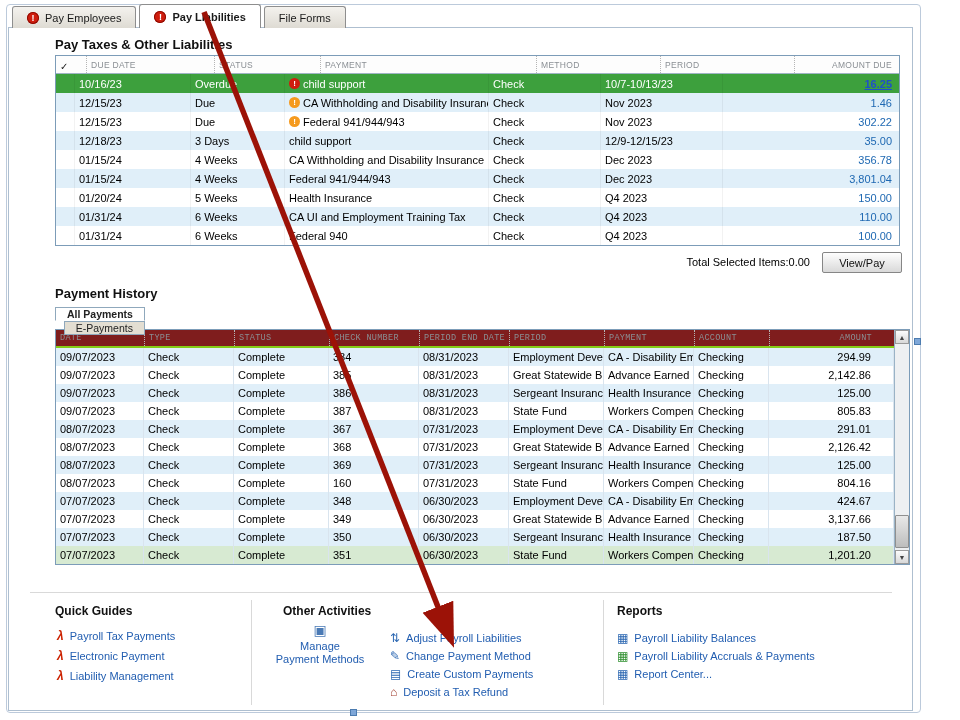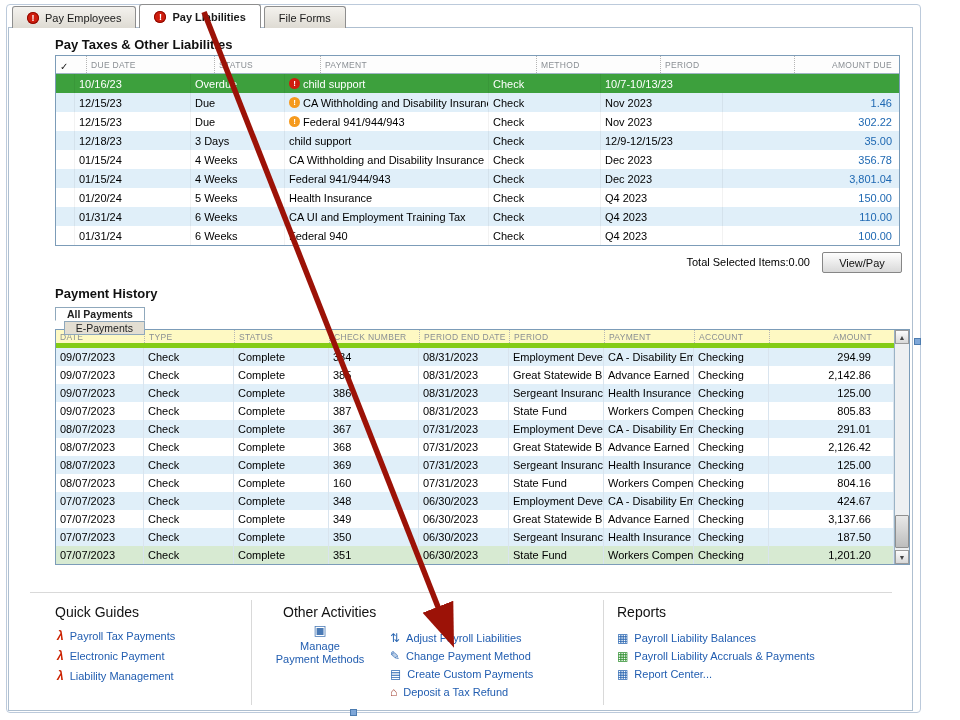--- a/index.html
+++ b/index.html
@@ -59,21 +59,21 @@
 
   
   .ptabs { position:absolute; left:55px; top:307px; height:22px; display:flex;
     align-items:flex-end; z-index:3;flex-direction:column; }
   .ptab { display:flex; align-items:center; padding:0 11px; font-size:10.5px;
     border:1px solid #8fa8bc; height:19px; background:#e3ded2; color:#222; }
   .ptab.active { background:#fff; height:22px; font-weight:bold; border-bottom:1px solid #fff; }
   .history-wrap { position:absolute; left:55px; top:329px; width:855px; height:236px;
     border:1px solid #7c9cb8; background:#fff; display:flex; z-index:2; }
   .hgrid { width:838px; }
-  .hhead { display:flex; height:18px; background:#fef9c3; border-bottom:5px solid #84cc16; }
+  .hhead { display:flex; height:18px; background:#7f1d1d; border-bottom:2px solid #84cc16;font-family:Liberation Mono, monospace; }
   .hhead .hcell + .hcell { border-left:1px dotted #b5b5b5; }
   .hrow { display:flex; height:18px; align-items:center; background:#fff; font-size:11px; color:#000; }
   .hrow.halt { background:#e0eff9; }
   .hrow.hl { background:#d7ead2; }
   .hcell { padding:0 4px; white-space:nowrap; overflow:hidden; height:100%;
     display:flex; align-items:center; }
   .hrow .hcell { border-right:1px solid #d9e4ee; }
   .h0{width:88px;} .h1{width:90px;} .h2{width:95px;} .h3{width:90px;} .h4{width:90px;}
   .h5{width:95px;} .h6{width:90px;} .h7{width:75px;}
   .h8{flex:1; justify-content:flex-end; text-align:right; padding-right:22px;}
@@ -83,21 +83,21 @@
   .sbtn { position:absolute; left:0; width:14px; height:14px; font-size:7px; color:#444;
     text-align:center; line-height:14px; background:linear-gradient(#fcfcfc,#d8d8d8);
     border:1px solid #9a9a9a; }
   .sbtn.up { top:0; } .sbtn.down { bottom:0; }
   .sthumb { position:absolute; left:0; top:185px; width:14px; height:33px;
     background:linear-gradient(#e9e9e9,#bdbdbd); border:1px solid #8f8f8f; border-radius:1px; }
 
   
   .fdiv-h { position:absolute; left:30px; top:592px; width:862px; height:1px; background:#d9d9d9; z-index:2; }
   .fdiv-v { position:absolute; top:600px; width:1px; height:105px; background:#d9d9d9; z-index:2; }
-  .ftitle { position:absolute; font-size:14px; font-weight:normal; color:#111; z-index:2; }
+  .ftitle { position:absolute; font-size:12px; font-weight:bold; color:#111; z-index:2; }
   .flink { position:absolute; display:flex; align-items:center; gap:6px; font-size:11px;
     color:#215db0; cursor:pointer; z-index:2; white-space:nowrap; }
   .fic { font-size:12px; line-height:12px; }
   .pdf { color:#cc2200; font-weight:bold; font-style:italic; }
   .blue { color:#2a66b1; } .green { color:#2f8f2f; } .maroon { color:#a03c2c; }
   .manage-blk { position:absolute; left:268px; top:624px; width:104px; text-align:center;
     color:#215db0; font-size:11px; line-height:13px; cursor:pointer; z-index:2; }
   .manage-blk .fic { font-size:14px; color:#4a7ab5; display:block; margin-bottom:4px; }
 
   
@@ -149,20 +149,23 @@
         </div>
         <div class="lc c3">
           <span class="al al-red">!</span>
           <span>child support</span>
         </div>
         <div class="lc c4">
           <span>Check</span>
         </div>
         <div class="lc c5">
           <span>10/7-10/13/23</span>
+        </div>
+        <div class="lc c6">
+          <span>16.25</span>
         </div>
       </div>
       <div class="lrow alt">
         <div class="lc c0">
           <span></span>
         </div>
         <div class="lc c1">
           <span>12/15/23</span>
         </div>
         <div class="lc c2">

